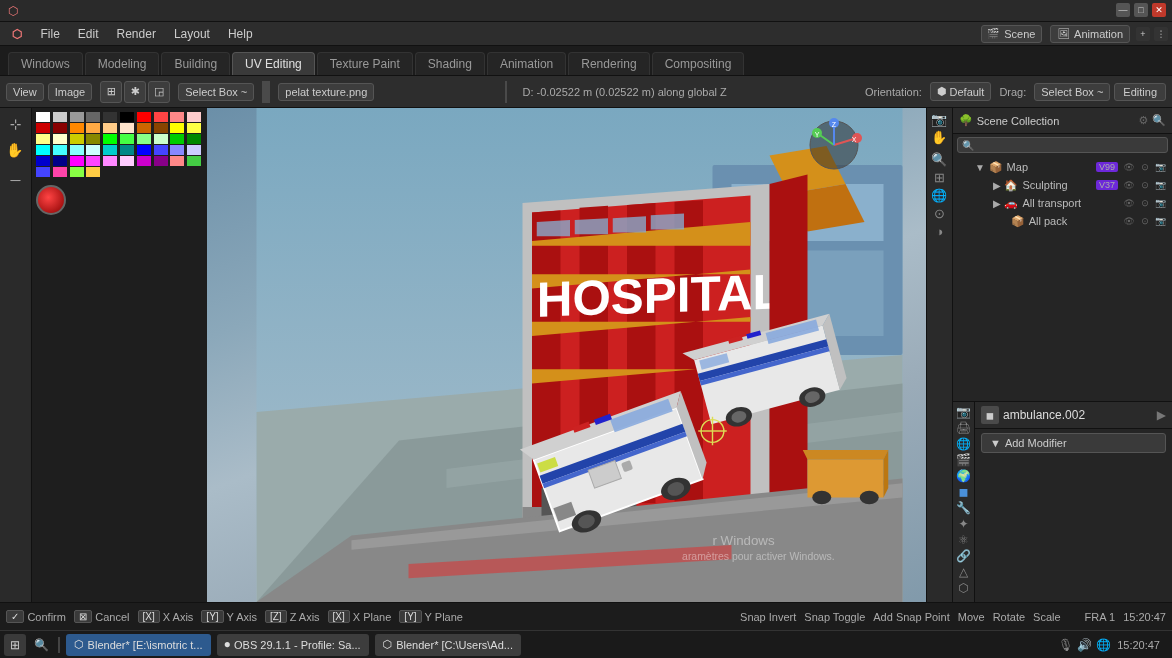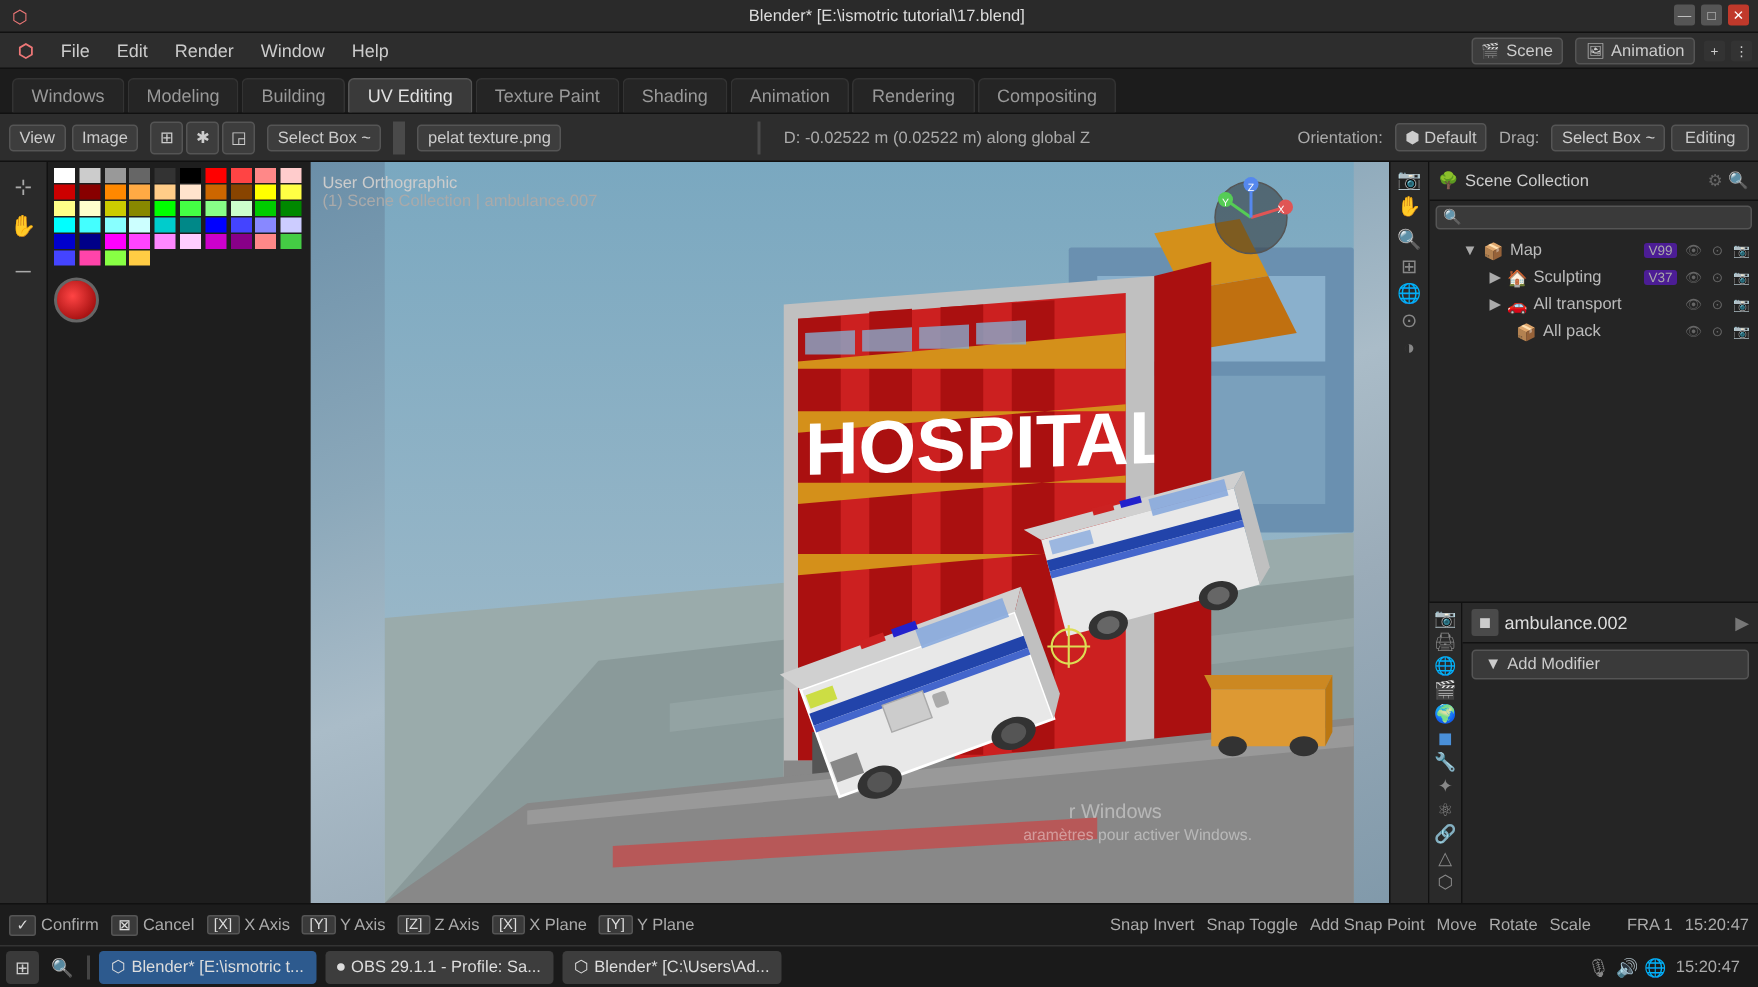--- a/index.html
+++ b/index.html
@@ -249,21 +249,21 @@
       padding: 2px 4px;
       font-size: 11px;
       color: #bbb;
       gap: 4px;
       cursor: pointer;
     }
     .tree-item .indent { width: 14px; }
     .tree-item .icon { font-size: 11px; color: #888; }
     .tree-item .name { flex: 1; }
     .tree-item .badge {
-      background: #4c1d95;
+      background: #6d28d9;
       border-radius: 2px;
       padding: 0 3px;
       font-size: 9px;
       color: #aaa;
     }
     .tree-item .vis-icons {
       display: flex;
       gap: 2px;
     }
     .tree-item .vis-icon {
@@ -343,34 +343,33 @@
       font-size: 12px;
       color: #888;
       cursor: pointer;
     }
   </style>
 </head>
 <body>
 
 <div id="titlebar">
   <span style="font-size:12px;color:#e77;">⬡</span>
-  <span class="title">Blender* [E:\ismotric tutorial\17.blend]</span>
   <div class="window-controls">
     <div class="win-btn win-min">—</div>
     <div class="win-btn win-max">□</div>
     <div class="win-btn win-close">✕</div>
   </div>
 </div>
 
 <div id="menubar">
   <div class="menu-item" style="font-weight:bold;color:#e77;">⬡</div>
   <div class="menu-item">File</div>
   <div class="menu-item">Edit</div>
   <div class="menu-item">Render</div>
-  <div class="menu-item">Window</div>
+  <div class="menu-item">Layout</div>
   <div class="menu-item">Help</div>
   <div style="flex:1;"></div>
 
   <div class="toolbar-select">
     <span style="font-size:10px;">🎬</span>
     <span>Scene</span>
   </div>
   <div style="width:4px;"></div>
   <div class="toolbar-select">
     <span style="font-size:10px;">🖼</span>
@@ -613,24 +612,20 @@
         <g transform="translate(480,340)">
           <circle cx="0" cy="0" r="12" fill="none" stroke="#dddd55" stroke-width="1.5"></circle>
           <line x1="-15" y1="0" x2="15" y2="0" stroke="#dddd55" stroke-width="1.5"></line>
           <line x1="0" y1="-15" x2="0" y2="15" stroke="#dddd55" stroke-width="1.5"></line>
         </g>
 
         <text x="480" y="460" font-size="14" fill="#ffffff" opacity="0.4" font-family="Arial">r Windows</text>
         <text x="448" y="476" font-size="11" fill="#ffffff" opacity="0.4" font-family="Arial">aramètres pour activer Windows.</text>
       </svg>
 
-      <div class="viewport-label">
-        <div>User Orthographic</div>
-        <div class="viewport-sublabel">(1) Scene Collection | ambulance.007</div>
-      </div>
 
       <div style="position:absolute;top:10px;right:90px;width:55px;height:55px;">
         <svg viewBox="0 0 55 55" xmlns="http://www.w3.org/2000/svg">
           <circle cx="27" cy="27" r="24" fill="rgba(40,40,40,0.5)" stroke="#555" stroke-width="1"></circle>
 
           <line x1="27" y1="27" x2="50" y2="20" stroke="#e05555" stroke-width="2"></line>
           <circle cx="50" cy="20" r="5" fill="#e05555"></circle>
           <text x="47" y="24" font-size="7" fill="white" text-anchor="middle">X</text>
 
           <line x1="27" y1="27" x2="10" y2="15" stroke="#55cc55" stroke-width="2"></line>

